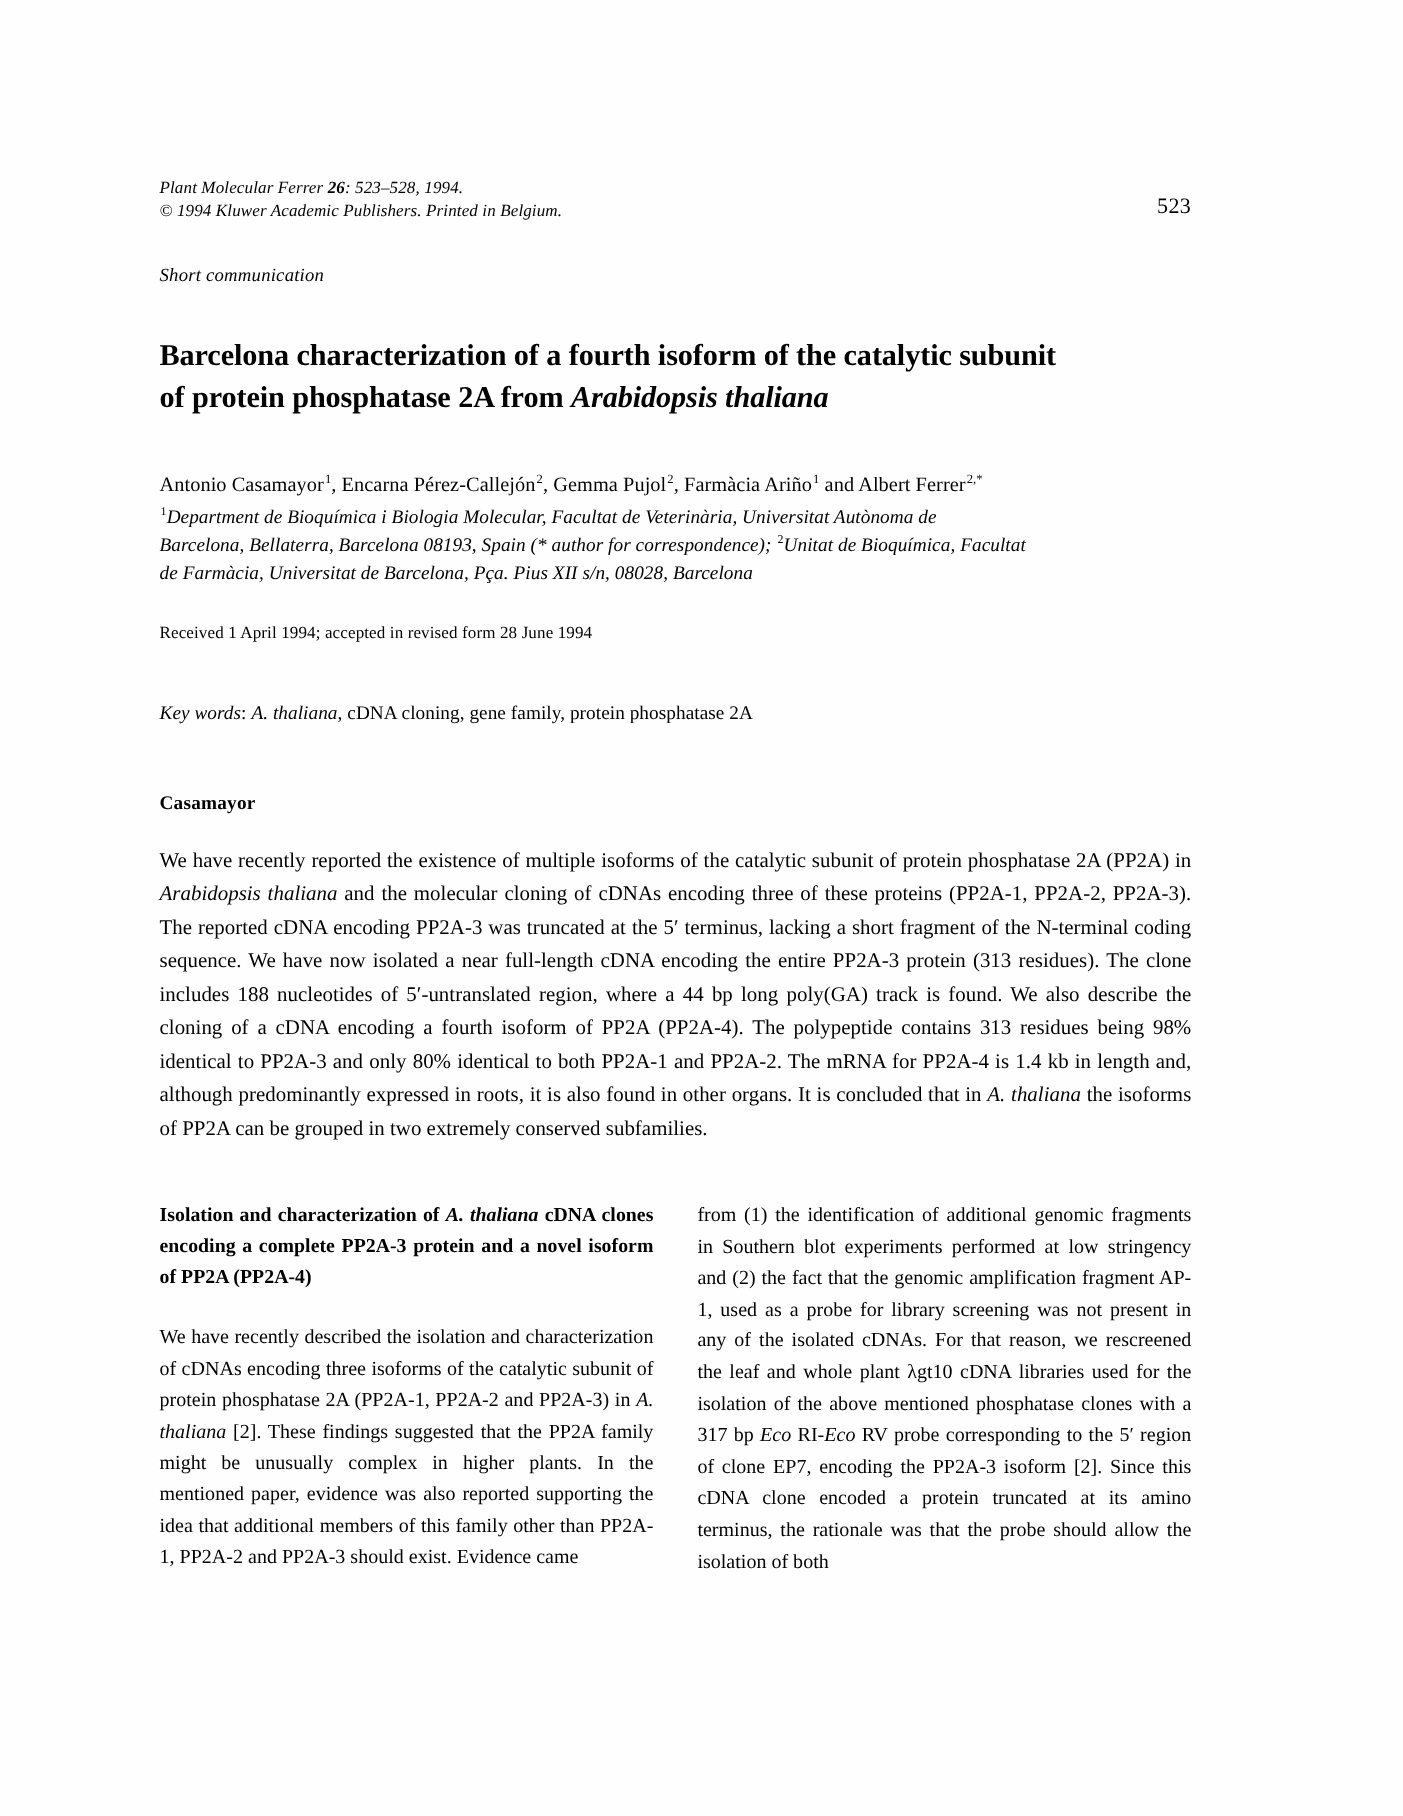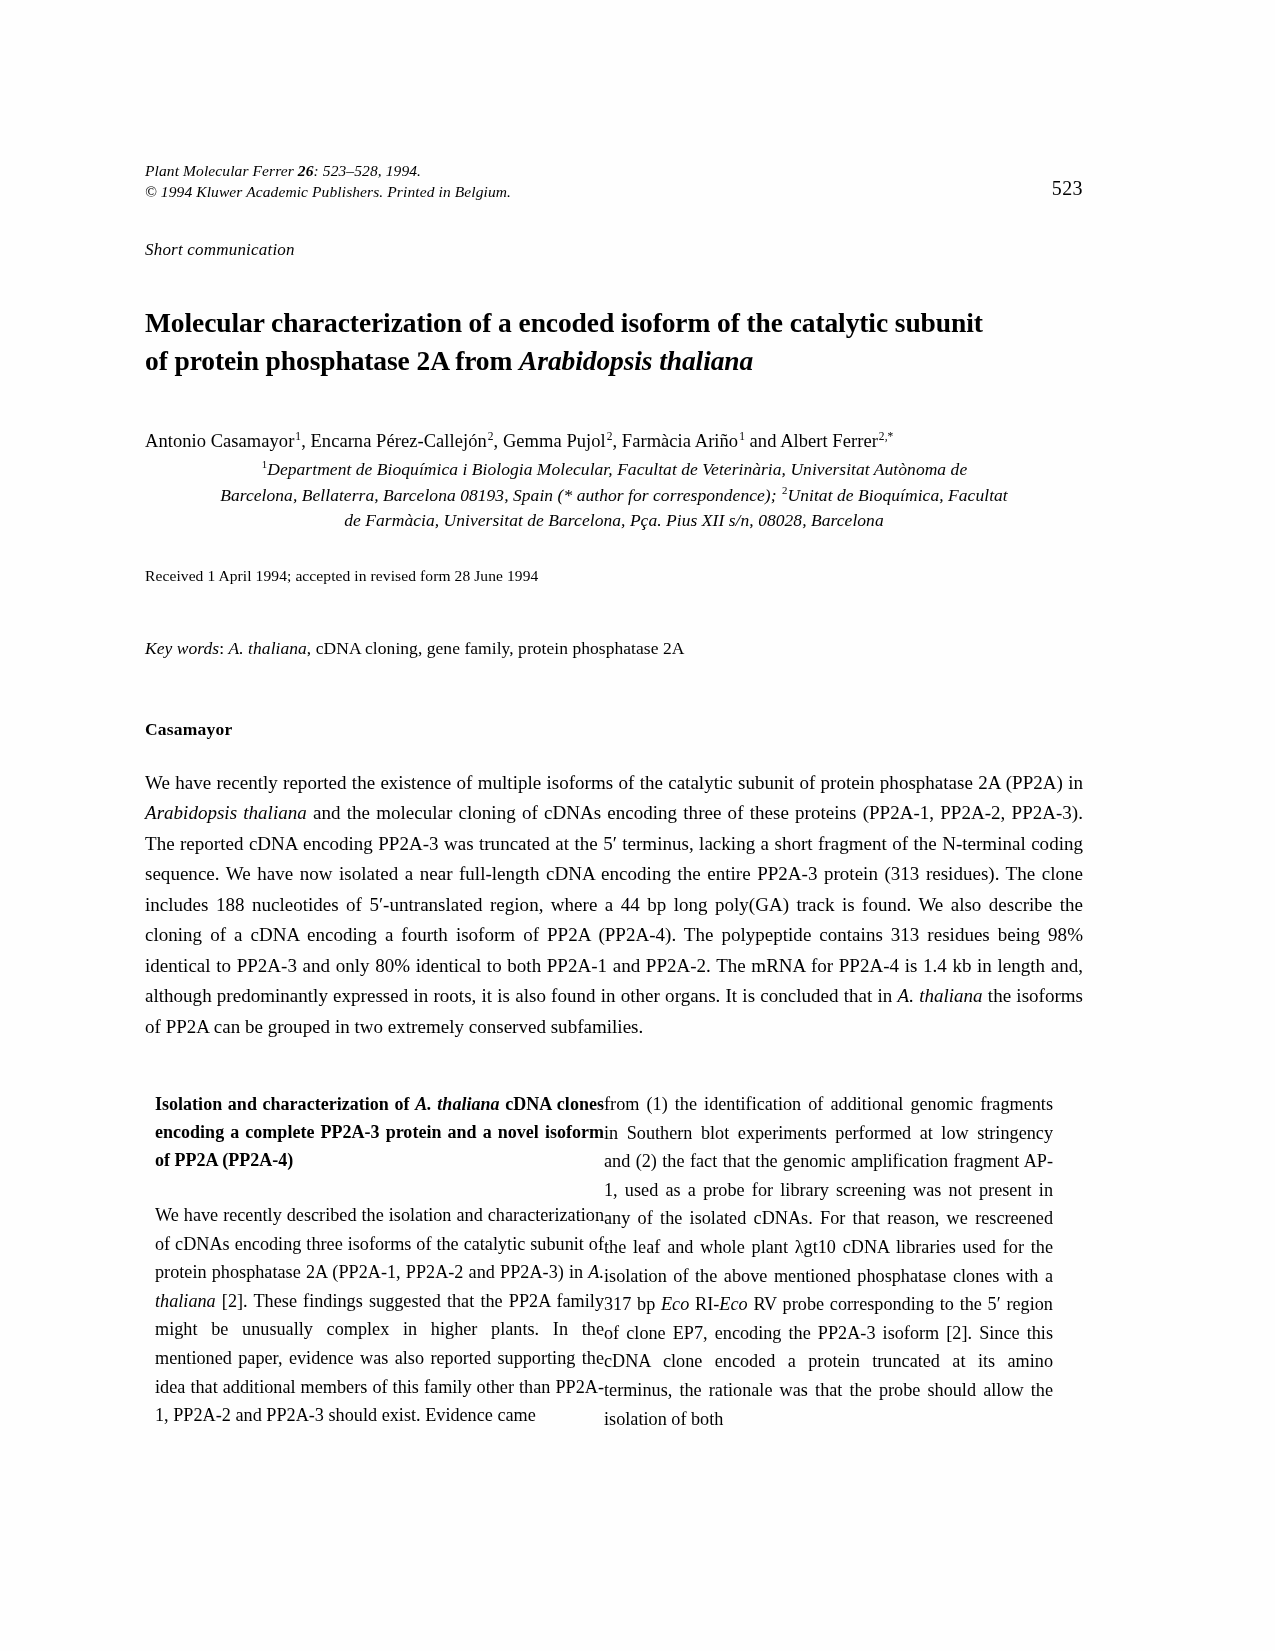--- a/index.html
+++ b/index.html
@@ -79,21 +79,20 @@
     vertical-align: super;
     line-height: 0;
     padding-left: 1px;
   }
   .affil {
     margin-top: 2px;
     font-style: italic;
     font-size: 17.5px;
     line-height: 25.5px;
     letter-spacing: 0.05px;
-    text-align: center;
   }
   .affil .ln { display: block; }
   .affil sup { font-style: normal; }
 
   .received {
     margin-top: 33px;
     font-size: 15.5px;
     letter-spacing: 0.1px;
   }
 
@@ -117,22 +116,22 @@
     line-height: 30.5px;
     text-align: justify;
     letter-spacing: 0.02px;
   }
   .abstract .it { font-style: italic; }
 
   
   .cols {
     margin-top: 48px;
     display: flex;
+    gap: 40px;
     width: 938px;
-    margin-left: 10px;
   }
   .col {
     width: 449px;
   }
   .sec-head {
     font-weight: 700;
     font-size: 18px;
     line-height: 28px;
     text-align: justify;
     letter-spacing: 0.02px;
@@ -156,21 +155,21 @@
 
     <div class="runhead">
       <span class="ln"><span>Plant Molecular Ferrer</span> <b>26</b><span>: 523–528, 1994.</span></span>
       <span class="ln">© 1994 Kluwer Academic Publishers. Printed in Belgium.</span>
       <span class="folio">523</span>
     </div>
 
     <div class="shortcomm">Short communication</div>
 
     <h1 class="title">
-      <span class="ln">Molecular characterization of a encoded isoform of the catalytic subunit</span>
+      <span class="ln">Barcelona characterization of a fourth isoform of the catalytic subunit</span>
       <span class="ln"><span>of protein phosphatase 2A from </span><span class="it">Arabidopsis thaliana</span></span>
     </h1>
 
     <div class="authors">
       <span>Antonio Casamayor</span><sup>1</sup><span>, Encarna Pérez-Callejón</span><sup>2</sup><span>, Gemma Pujol</span><sup>2</sup><span>, Farmàcia Ariño</span><sup>1</sup><span> and Albert Ferrer</span><sup>2,*</sup>
     </div>
 
     <div class="affil">
       <span class="ln"><sup>1</sup><span>Department de Bioquímica i Biologia Molecular, Facultat de Veterinària, Universitat Autònoma de</span></span>
       <span class="ln"><span>Barcelona, Bellaterra, Barcelona 08193, Spain (* author for correspondence); </span><sup>2</sup><span>Unitat de Bioquímica, Facultat</span></span>

